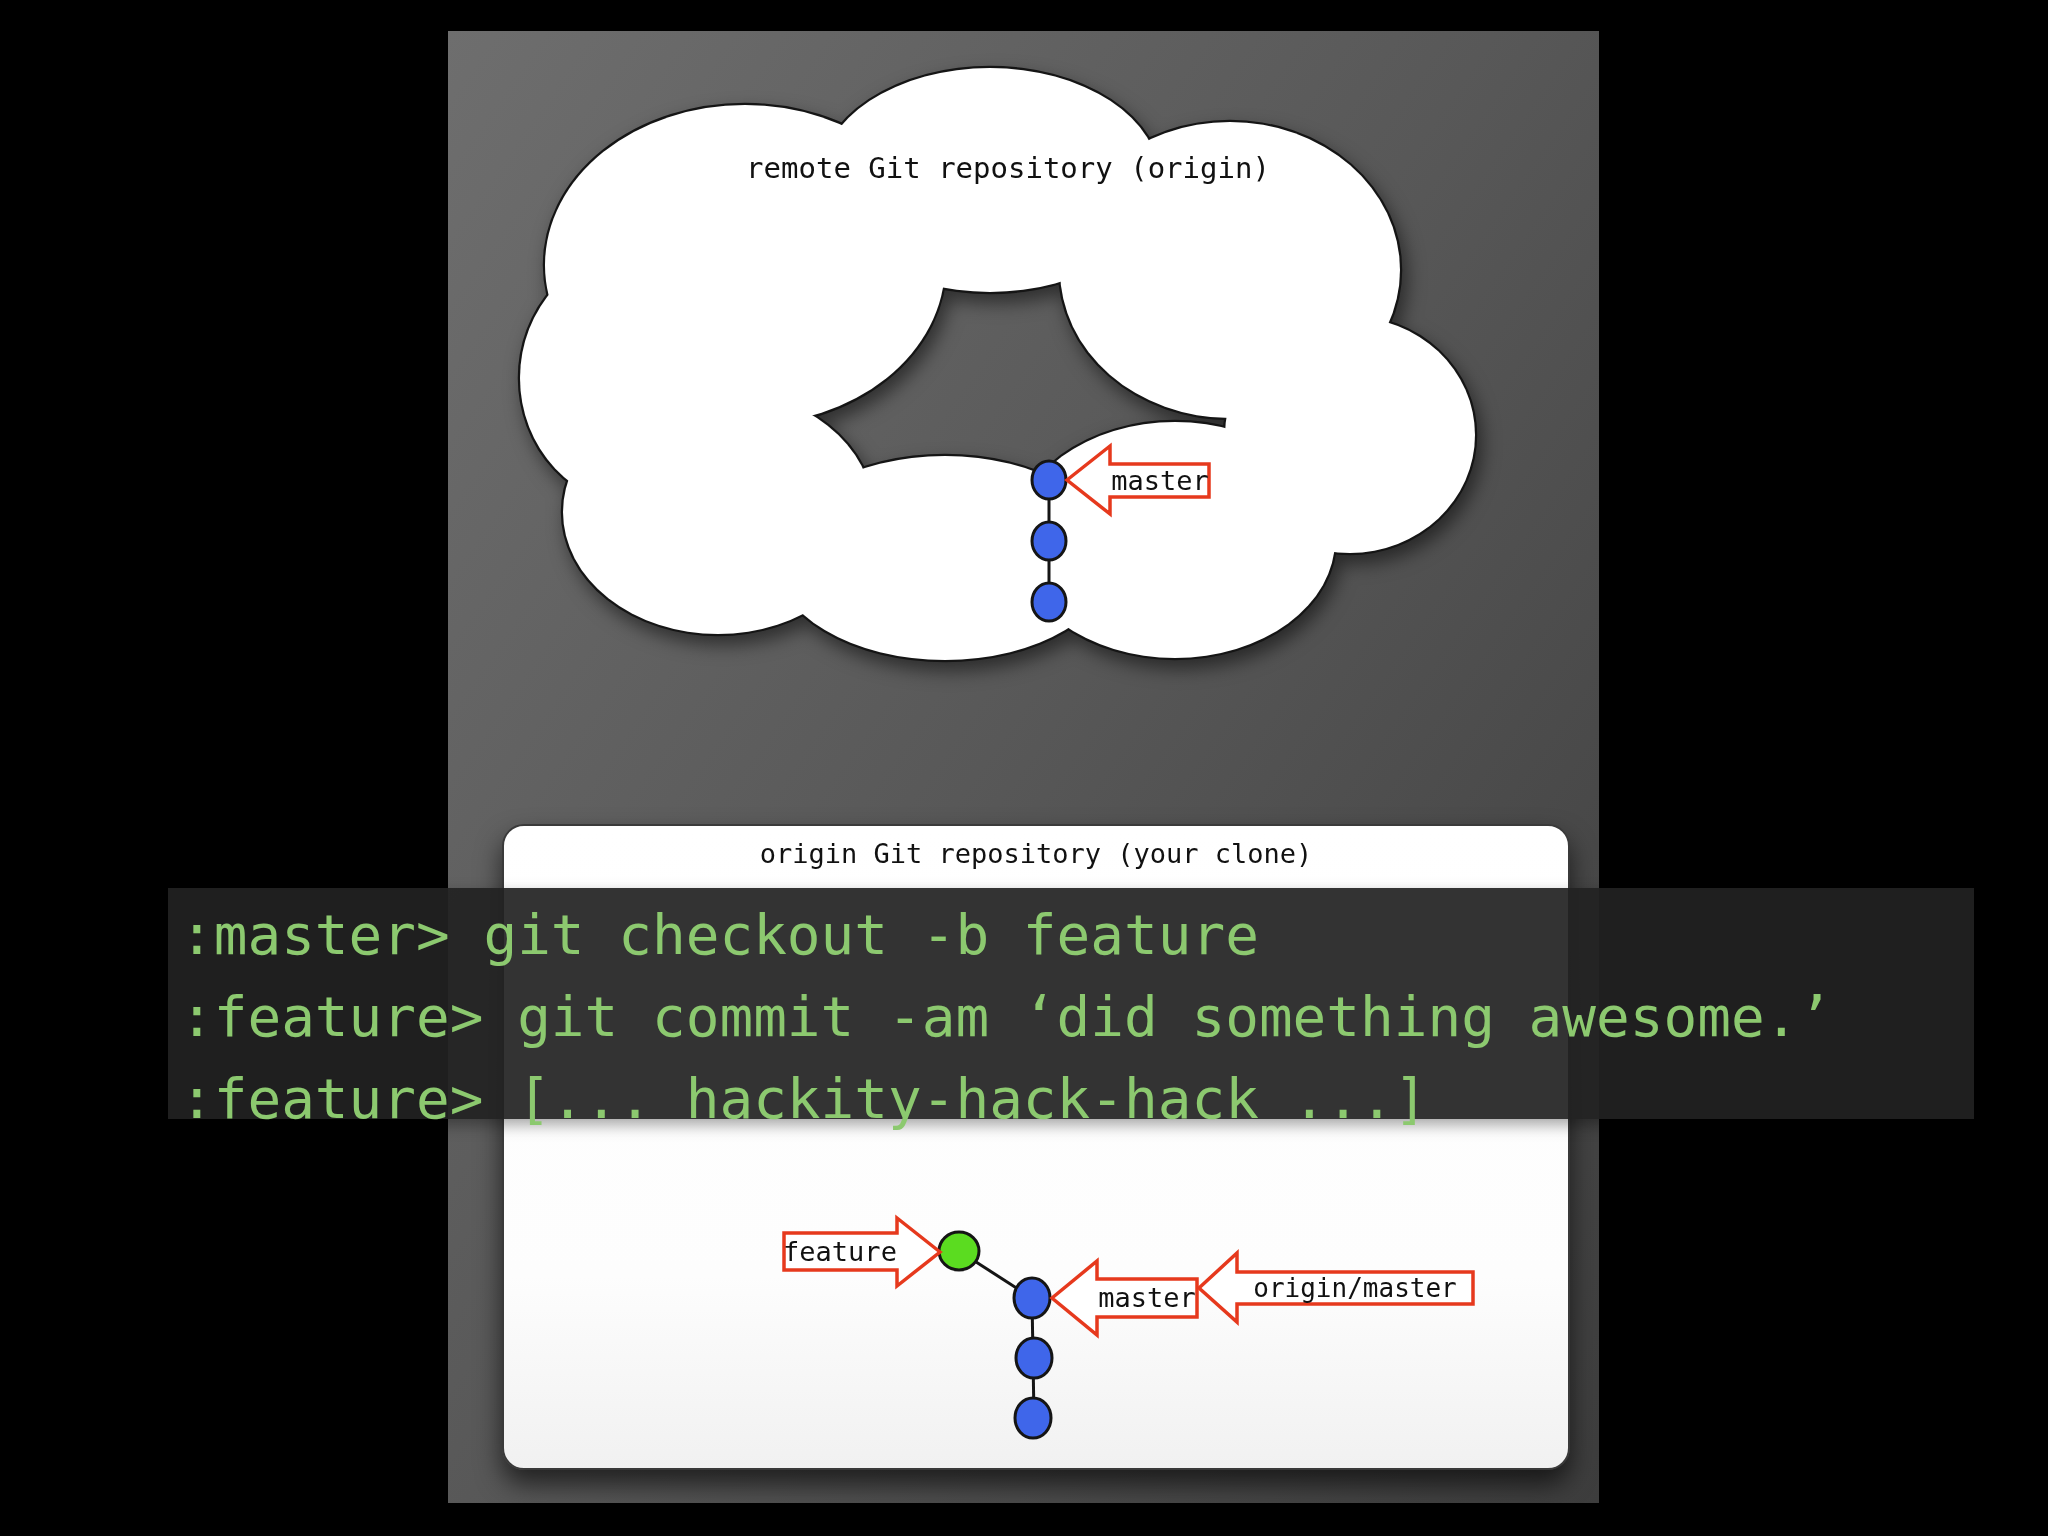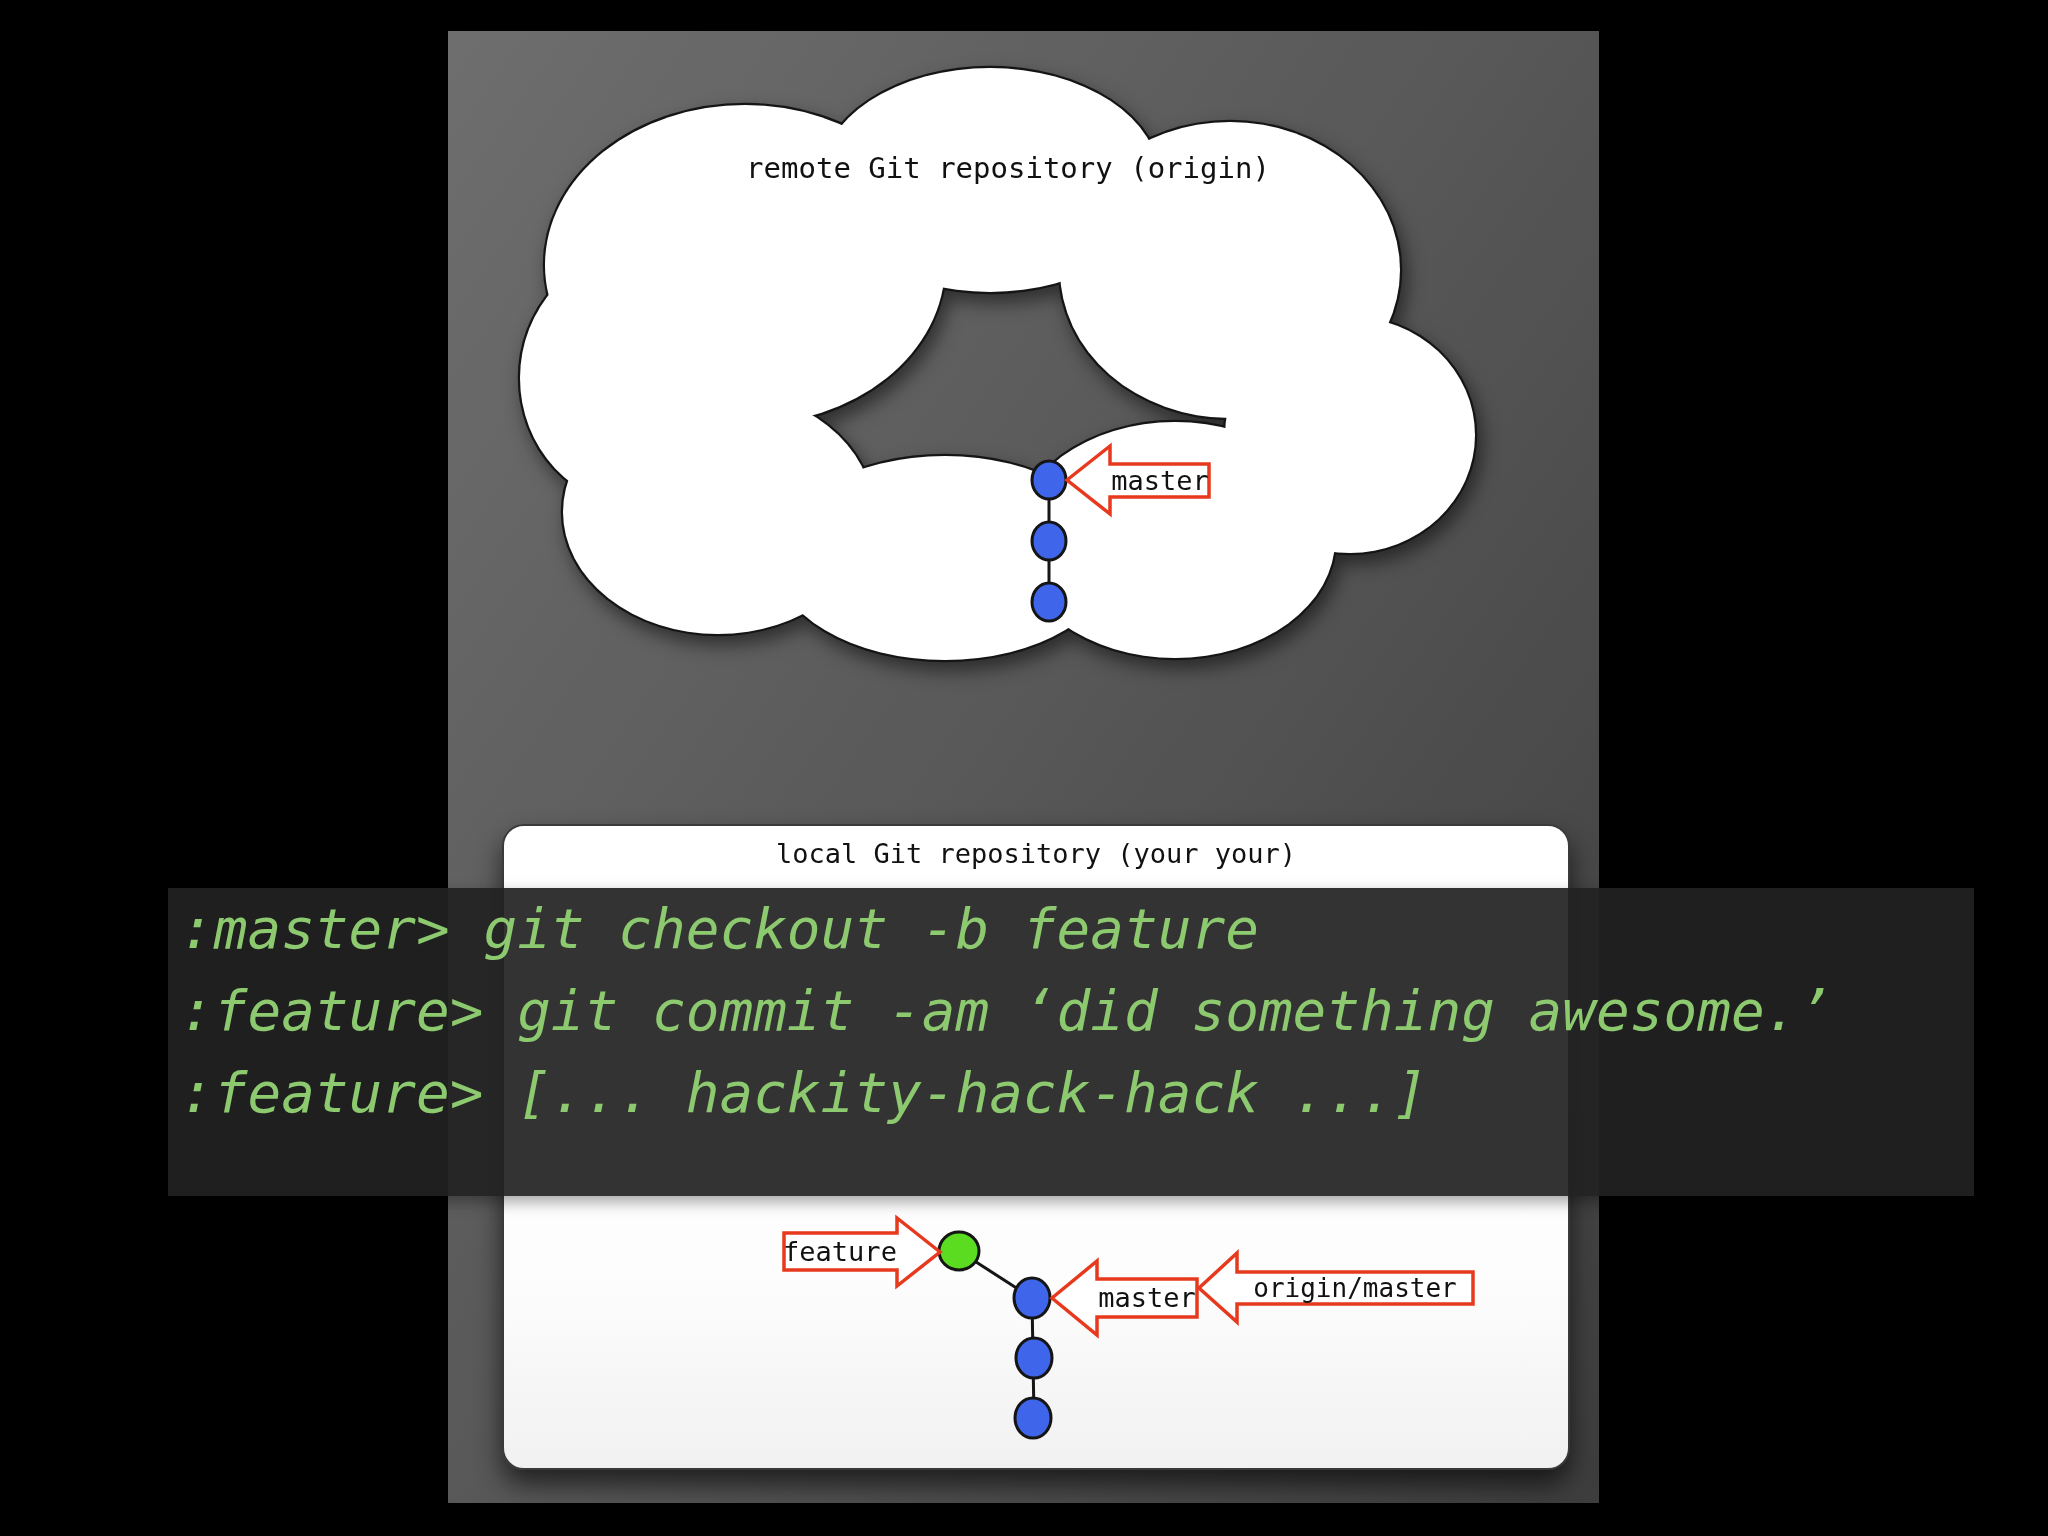--- a/index.html
+++ b/index.html
@@ -34,44 +34,43 @@
   svg.diagram{
     position:absolute;left:0;top:0;width:2048px;height:1536px;
   }
   .cloud-shadow{ filter:drop-shadow(5px 9px 9px rgba(0,0,0,0.5)); }
   .diagram-label{
     font-family:"DejaVu Sans Mono", monospace;
     fill:#111;
   }
   .terminal-overlay{
     position:absolute;
-    left:168px;top:888px;width:1806px;height:308px;
+    left:168px;top:888px;width:1806px;height:231px;
     background:rgba(34,34,34,0.92);
     box-shadow:0 6px 14px rgba(0,0,0,0.35);
-    padding-left:12px;
+    padding-left:12px;padding-top:6px;
     box-sizing:border-box;
-    font-style:italic;
   }
   .terminal-line{
     font-size:56px;
     line-height:82px;
     color:#8cc96f;
     white-space:pre;
     font-family:"DejaVu Sans Mono", monospace;
   }
 </style>
 </head>
 <body>
 
 <div class="page">
 
   <div class="slide"></div>
 
   <div class="local-box">
-    <div class="local-box-title">local Git repository (your your)</div>
+    <div class="local-box-title">origin Git repository (your clone)</div>
   </div>
 
   <svg class="diagram" viewBox="0 0 2048 1536">
 
     <g class="cloud-shadow">
 
       <g fill="#ffffff" stroke="#151515" stroke-width="4.5">
         <ellipse cx="745" cy="265" rx="200" ry="160"></ellipse>
         <ellipse cx="990" cy="180" rx="170" ry="112"></ellipse>
         <ellipse cx="1230" cy="270" rx="170" ry="148"></ellipse>

